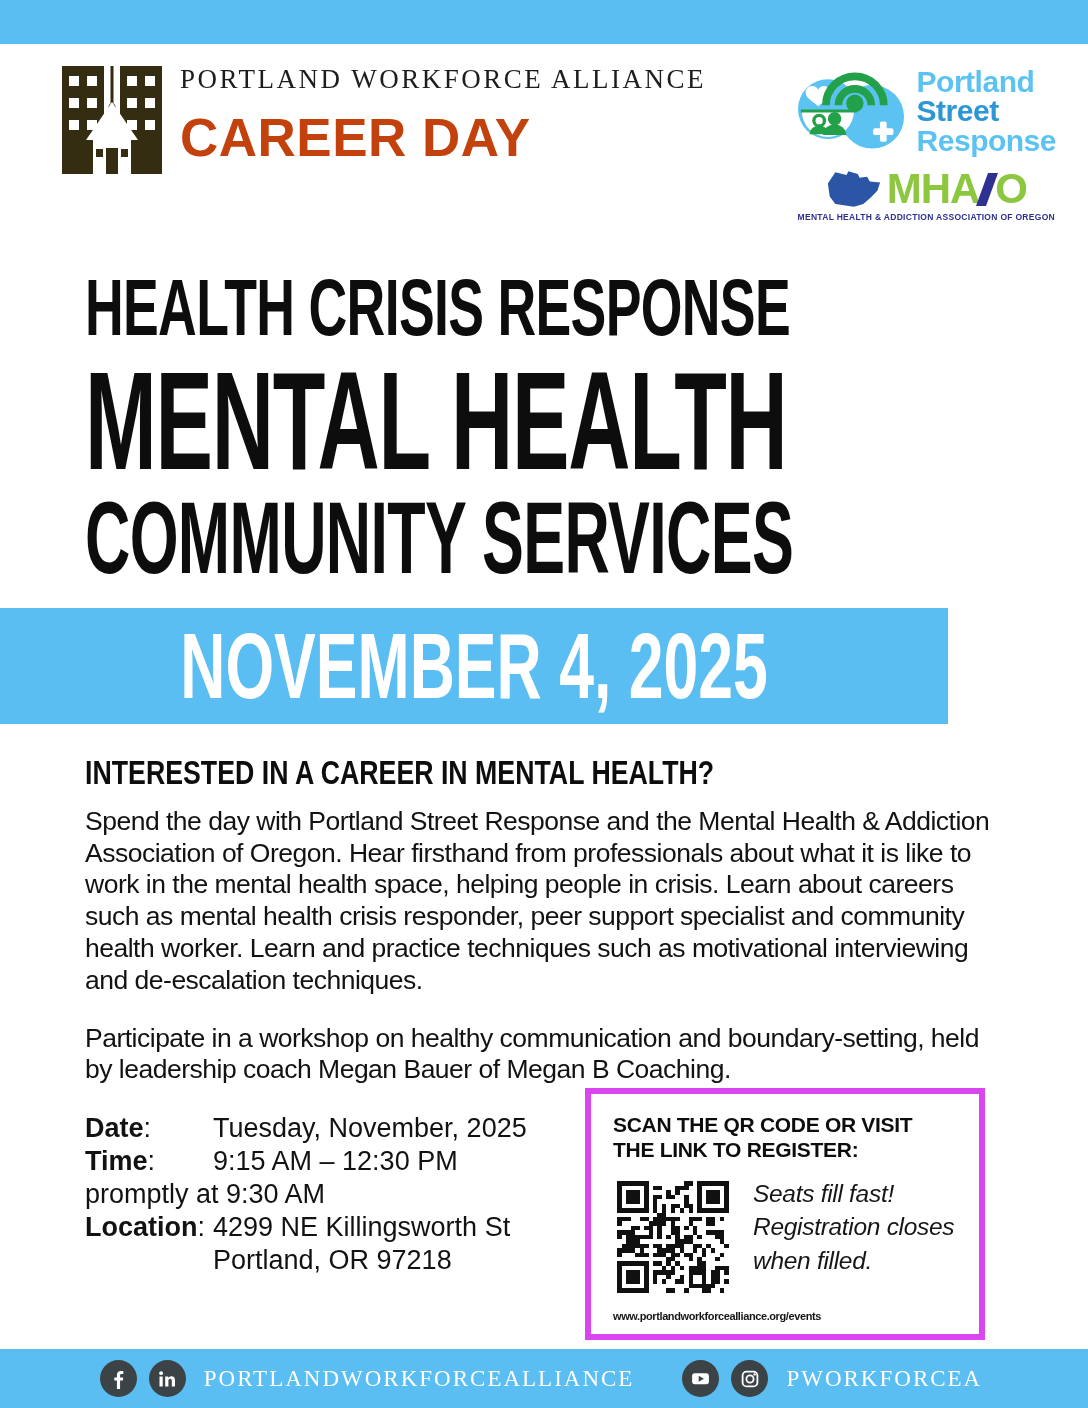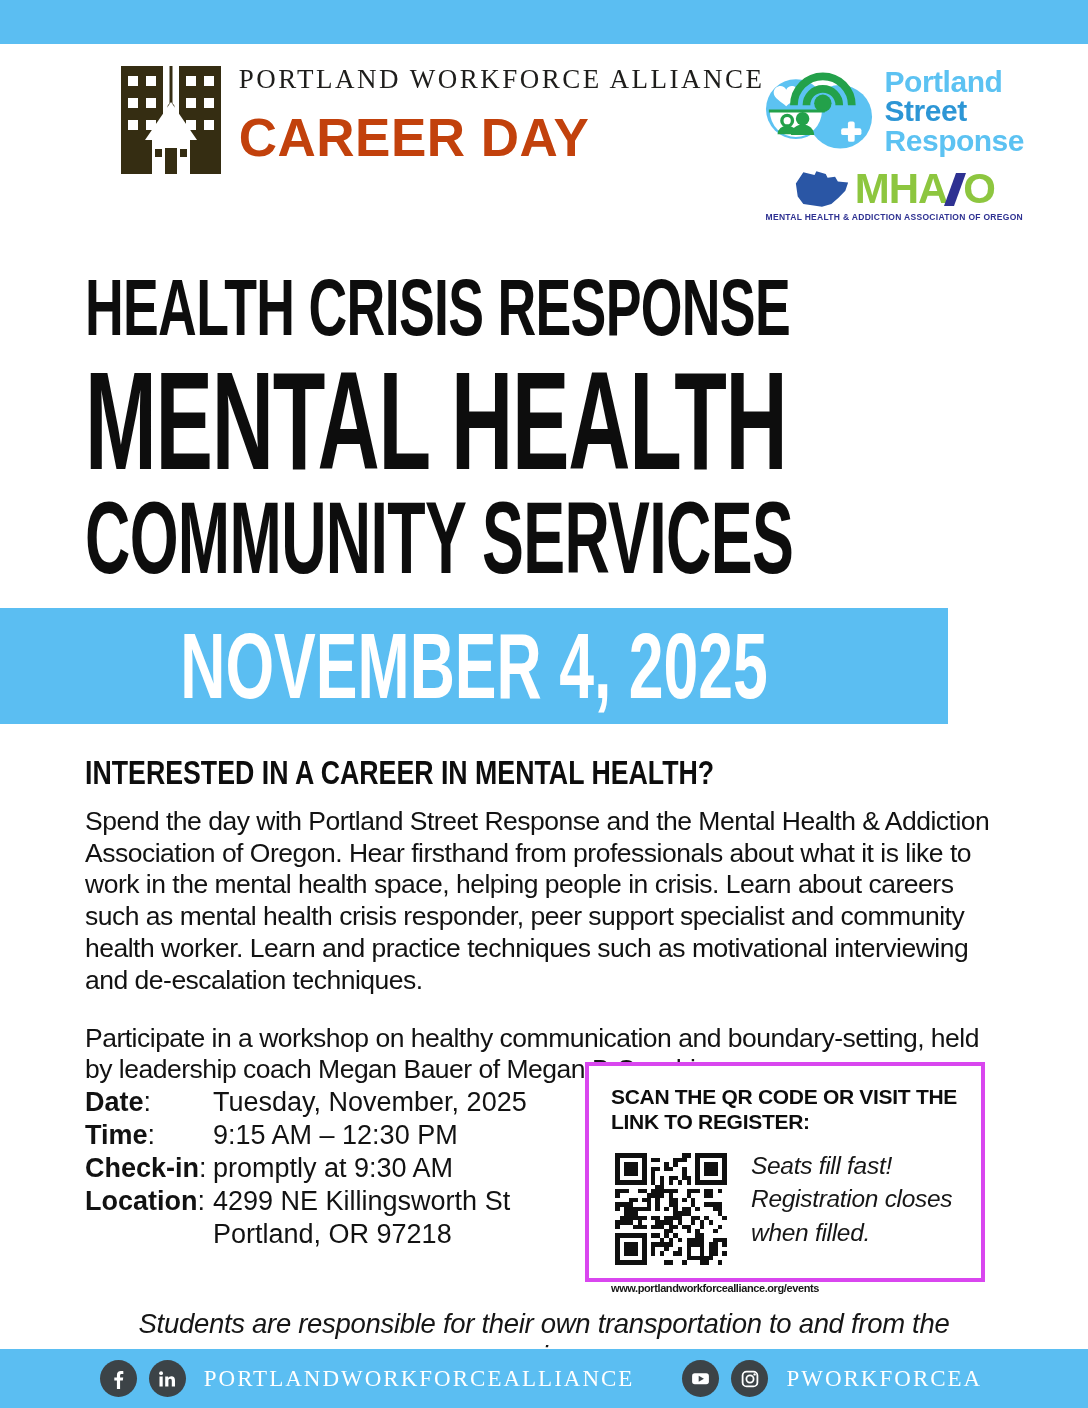--- a/index.html
+++ b/index.html
@@ -4,21 +4,21 @@
 <style>
   html,body { margin:0; padding:0; background:#e8e8e8; }
   .page {
     width:1088px; height:1408px; margin:0 auto; position:relative;
     background:#ffffff; overflow:hidden;
     font-family:"Liberation Sans", sans-serif; color:#161616;
   }
   .top-bar { height:44px; background:#5bbef2; }
 
   
-  .header { display:flex; justify-content:flex-end; padding:16px 64px 0 62px; }
+  .header { display:flex; justify-content:space-between; padding:16px 32px 0 62px; }
   .brand { display:flex; gap:18px; }
   .brand-icon svg { width:100px; height:114px; display:block; }
   .brand-text { padding-top:4px; }
   .org-name { font-family:"Liberation Serif", serif; font-size:27px; letter-spacing:2.5px; color:#1e1d1b; }
   .event-title { color:#c2410c; font-weight:700; font-size:53px; letter-spacing:0.5px; margin-top:12px; }
 
   .logos { display:flex; flex-direction:column; align-items:center; gap:8px; padding-top:2px; }
   .psr { display:flex; align-items:center; gap:12px; }
   .psr-mark svg { width:108px; height:98px; display:block; }
   .psr-text { font-weight:700; font-size:30px; line-height:0.98; letter-spacing:-0.5px; }
@@ -45,28 +45,28 @@
   .date-text { color:#ffffff; font-weight:700; font-size:92px; line-height:1;
     white-space:nowrap; transform:scaleX(0.68); }
 
   
   .content { padding:0 85px; }
   .intro-heading { margin-top:30px; font-size:33px; font-weight:700; color:#0d0d0d;
     white-space:nowrap; transform:scaleX(0.81); transform-origin:left center; }
   .para { font-size:26.5px; letter-spacing:-0.5px; line-height:1.2; max-width:918px; margin-top:14px; color:#121212; }
   .para2 { margin-top:26px; }
 
-  .info-row { display:flex; }
+  .info-row { display:flex; margin-top:26px; }
   .details { width:500px; font-size:27px; line-height:1.22; color:#121212; }
   .detail-row { display:flex; }
   .detail-label { width:128px; font-weight:700; flex-shrink:0; }
   .detail-label .colon { font-weight:400; }
 
-  .register-box { width:400px; height:220px; box-sizing:border-box; margin-top:-24px;
-    border:4px solid #d946ef; background:#ffffff; padding:18px 22px; }
+  .register-box { width:400px; height:252px; box-sizing:border-box; margin-top:-24px;
+    border:6px solid #d946ef; background:#ffffff; padding:18px 22px; }
   .rb-heading { font-weight:700; font-size:21px; letter-spacing:-0.3px; line-height:1.2; color:#0d0d0d; }
   .rb-body { display:flex; gap:20px; margin-top:14px; align-items:flex-start; }
   .qr svg { width:120px; height:120px; display:block; }
   .rb-note { font-style:italic; font-size:24.5px; line-height:1.38; width:215px; letter-spacing:-0.3px; }
   .rb-url { font-weight:700; font-size:11px; letter-spacing:-0.4px; margin-top:13px; }
 
   .transport-note { font-style:italic; font-size:27.5px; letter-spacing:-0.3px; text-align:center; margin-top:26px; }
 
   
   .footer { position:absolute; left:0; bottom:0; width:100%; height:59px; background:#5bbef2;
@@ -187,21 +187,20 @@
               <div>Tuesday, November, 2025</div>
             </div>
         </div>
         <div class="detail-row">
           <div class="detail-label"><span>Time</span><span class="colon">:</span></div>
           <div class="detail-value">
               <div>9:15 AM – 12:30 PM</div>
             </div>
         </div>
         <div class="detail-row">
-          <div class="detail-label"><span>Check-in</span><span class="colon">:</span></div>
           <div class="detail-value">
             <div>promptly at 9:30 AM</div>
           </div>
         </div>
         <div class="detail-row">
           <div class="detail-label"><span>Location</span><span class="colon">:</span></div>
           <div class="detail-value">
             <div>4299 NE Killingsworth St</div>
             <div>Portland, OR 97218</div>
           </div>

